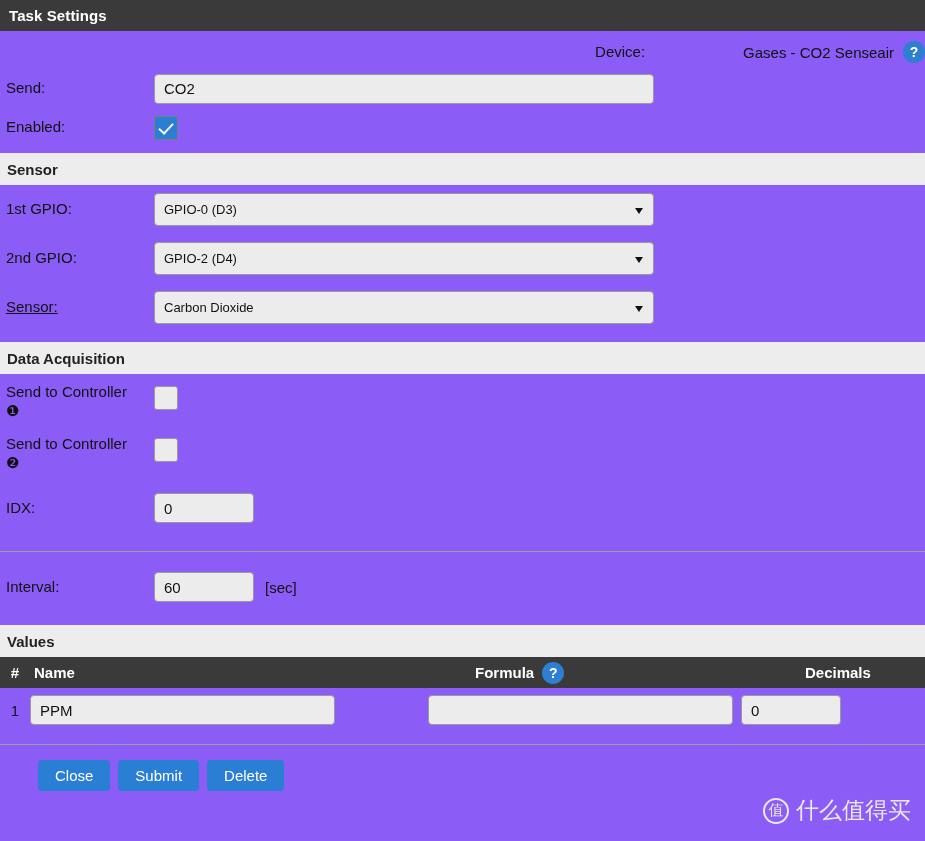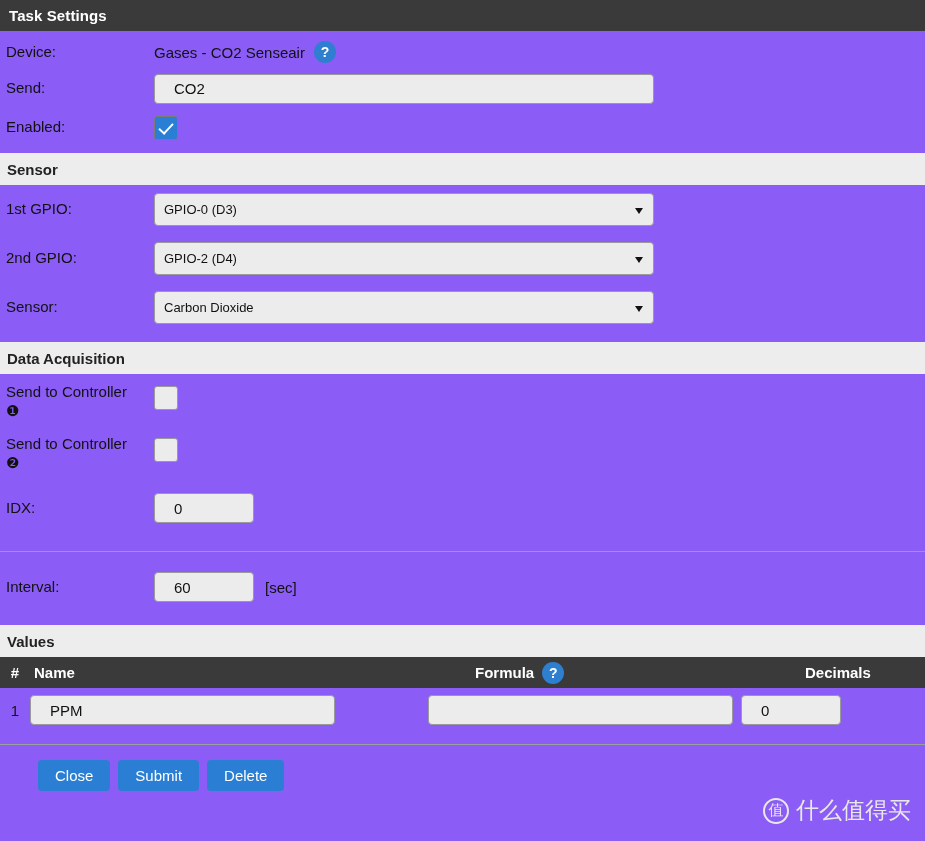--- a/index.html
+++ b/index.html
@@ -58,21 +58,21 @@
 
   
   .txt {
     background: #ececec;
     border: 1px solid #9a9a9a;
     border-radius: 4px;
     height: 30px;
     font-family: "Liberation Sans", sans-serif;
     font-size: 15px;
     color: #111;
-    padding: 0 19px;
+    padding: 0 9px;
     outline: none;
   }
   .txt.name-w   { width: 500px; }
   .txt.idx-w    { width: 100px; }
   .txt.interval-w { width: 100px; }
 
   select.sel {
     -webkit-appearance: none;
     appearance: none;
     background: #ececec;
@@ -228,21 +228,21 @@
 </style>
 </head>
 <body>
 
 <div id="page">
 
   <div class="titlebar">
     <span>Task Settings</span>
   </div>
 
-  <div class="row" style="min-height:38px;padding-top:4px;">
+  <div class="row" style="min-height:38px;padding-top:4px;justify-content:flex-end;">
     <div class="lbl">Device:</div>
     <div class="device-val">
       <span>Gases - CO2 Senseair</span>
       <span class="help">?</span>
     </div>
   </div>
 
   <div class="row">
     <div class="lbl">Send:</div>
     <input class="txt name-w" type="text" value="CO2" style="">
@@ -272,21 +272,21 @@
   <div class="row" style="min-height:49px;">
     <div class="lbl">2nd GPIO:</div>
     <div class="selwrap">
       <select class="sel">
         <option>GPIO-2 (D4)</option>
       </select>
       <span class="arrow"></span>
     </div>
   </div>
 
-  <div class="row" style="min-height:49px;">
+  <div class="row" style="min-height:49px;text-decoration:underline;">
     <div class="lbl">Sensor:</div>
     <div class="selwrap">
       <select class="sel">
         <option>Carbon Dioxide</option>
       </select>
       <span class="arrow"></span>
     </div>
   </div>
 
   <div style="height:10px;"></div>

